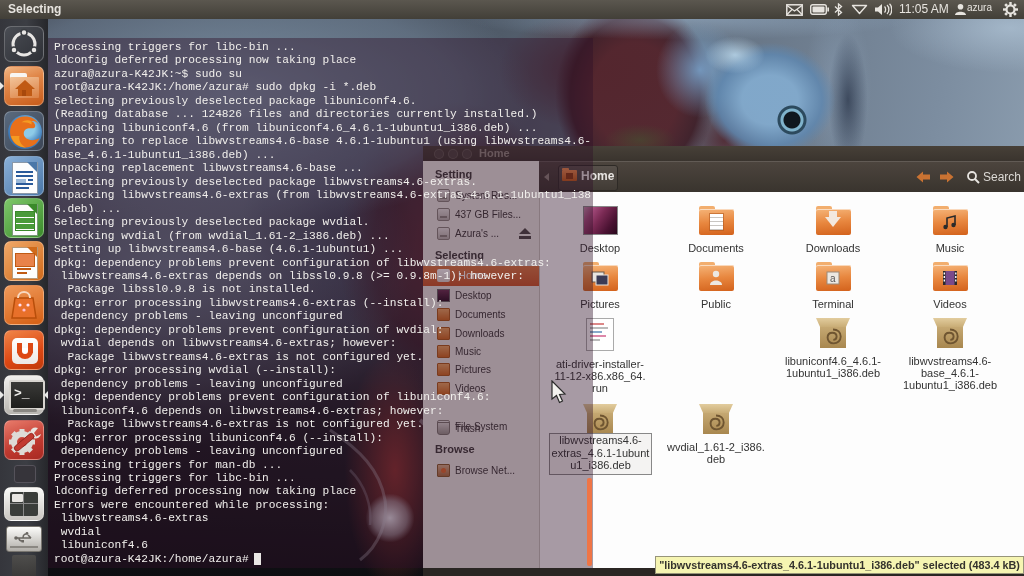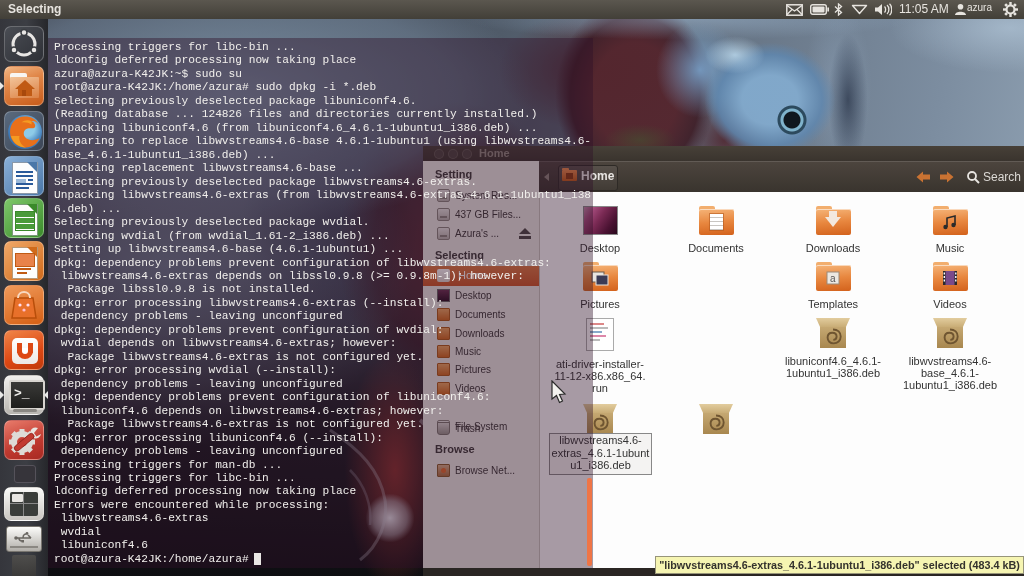--- a/index.html
+++ b/index.html
@@ -179,26 +179,32 @@
               <circle cx="4.5" cy="14" r="2.2" fill="#2a2a2a"></circle>
               <circle cx="12.5" cy="12" r="2.2" fill="#2a2a2a"></circle>
             </svg>
           </span></span><div class="lbl">Music</div></div>
   <div class="fitem" style="left:121px;top:116px;"><span class="fold"><span class="tab"></span><span class="body"></span><span class="glyph">
             <svg width="20" height="18" viewBox="0 0 20 18">
               <rect x="2" y="3" width="12" height="10" fill="#e8e4df" stroke="#6a5a4a"></rect>
               <rect x="6" y="6" width="12" height="10" fill="#3a3a55" stroke="#e8e4df"></rect>
             </svg>
           </span></span><div class="lbl">Pictures</div></div>
+  <div class="fitem" style="left:237px;top:116px;"><span class="fold"><span class="tab"></span><span class="body"></span><span class="glyph">
+            <svg width="16" height="18" viewBox="0 0 16 18">
+              <circle cx="8" cy="5" r="3.2" fill="#ece8e2"></circle>
+              <path d="M2 16 C2 10 14 10 14 16 Z" fill="#ece8e2"></path>
+            </svg>
+          </span></span><div class="lbl">Public</div></div>
   <div class="fitem" style="left:354px;top:116px;"><span class="fold"><span class="tab"></span><span class="body"></span><span class="glyph">
             <svg width="16" height="16" viewBox="0 0 16 16">
               <rect x="2" y="2" width="12" height="12" fill="#ece8e2" stroke="#9a8a7a"></rect>
               <text x="5" y="12" font-size="10" fill="#555">a</text>
             </svg>
-          </span></span><div class="lbl">Templates</div></div>
+          </span></span><div class="lbl">Terminal</div></div>
   <div class="fitem" style="left:471px;top:116px;"><span class="fold"><span class="tab"></span><span class="body"></span><span class="glyph">
             <svg width="18" height="16" viewBox="0 0 18 16">
               <rect x="2" y="1" width="14" height="14" fill="#7a4a8a"></rect>
               <rect x="2" y="1" width="2.5" height="14" fill="#2a2a2a"></rect>
               <rect x="13.5" y="1" width="2.5" height="14" fill="#2a2a2a"></rect>
               <rect x="2.6" y="2.5" width="1.4" height="2" fill="#fff"></rect>
               <rect x="2.6" y="6" width="1.4" height="2" fill="#fff"></rect>
               <rect x="2.6" y="9.5" width="1.4" height="2" fill="#fff"></rect>
               <rect x="14.1" y="2.5" width="1.4" height="2" fill="#fff"></rect>
               <rect x="14.1" y="6" width="1.4" height="2" fill="#fff"></rect>
@@ -210,21 +216,21 @@
             <path d="M11 3.5 C15.8 3.5 18.7 6.6 18.7 10.6 C18.7 14.6 15.6 17.4 11.6 17.4 C8 17.4 5.6 15 5.6 11.6 C5.6 8.6 7.6 6.7 10.4 6.7 C12.9 6.7 14.6 8.3 14.6 10.6 C14.6 12.6 13.2 13.9 11.3 13.9" stroke="#6f5531" stroke-width="1.9" fill="none"></path>
           </svg></span><div class="lbl">libuniconf4.6_4.6.1-<br>1ubuntu1_i386.deb</div></div>
   <div class="fitem" style="left:471px;top:172px;"><span class="deb"><span class="top"></span><span class="body"></span><svg width="22" height="22" viewBox="0 0 22 22" style="position:absolute;left:7px;top:8px;">
             <path d="M11 3.5 C15.8 3.5 18.7 6.6 18.7 10.6 C18.7 14.6 15.6 17.4 11.6 17.4 C8 17.4 5.6 15 5.6 11.6 C5.6 8.6 7.6 6.7 10.4 6.7 C12.9 6.7 14.6 8.3 14.6 10.6 C14.6 12.6 13.2 13.9 11.3 13.9" stroke="#6f5531" stroke-width="1.9" fill="none"></path>
           </svg></span><div class="lbl">libwvstreams4.6-<br>base_4.6.1-<br>1ubuntu1_i386.deb</div></div>
   <div class="fitem" style="left:121px;top:258px;"><span class="deb"><span class="top"></span><span class="body"></span><svg width="22" height="22" viewBox="0 0 22 22" style="position:absolute;left:7px;top:8px;">
             <path d="M11 3.5 C15.8 3.5 18.7 6.6 18.7 10.6 C18.7 14.6 15.6 17.4 11.6 17.4 C8 17.4 5.6 15 5.6 11.6 C5.6 8.6 7.6 6.7 10.4 6.7 C12.9 6.7 14.6 8.3 14.6 10.6 C14.6 12.6 13.2 13.9 11.3 13.9" stroke="#6f5531" stroke-width="1.9" fill="none"></path>
           </svg></span></div>
   <div class="fitem" style="left:237px;top:258px;"><span class="deb"><span class="top"></span><span class="body"></span><svg width="22" height="22" viewBox="0 0 22 22" style="position:absolute;left:7px;top:8px;">
             <path d="M11 3.5 C15.8 3.5 18.7 6.6 18.7 10.6 C18.7 14.6 15.6 17.4 11.6 17.4 C8 17.4 5.6 15 5.6 11.6 C5.6 8.6 7.6 6.7 10.4 6.7 C12.9 6.7 14.6 8.3 14.6 10.6 C14.6 12.6 13.2 13.9 11.3 13.9" stroke="#6f5531" stroke-width="1.9" fill="none"></path>
-          </svg></span></div>
+          </svg></span><div class="lbl">wvdial_1.61-2_i386.<br>deb</div></div>
   <div id="selbox">libwvstreams4.6-<br>extras_4.6.1-1ubunt<br>u1_i386.deb</div>
 </div>
 <div id="tooltip">"libwvstreams4.6-extras_4.6.1-1ubuntu1_i386.deb" selected (483.4 kB)</div>
 
 <div id="term">
   <div class="body">
     <pre>Processing triggers for libc-bin ...
 ldconfig deferred processing now taking place
 azura@azura-K42JK:~$ sudo su
 root@azura-K42JK:/home/azura# sudo dpkg -i *.deb

